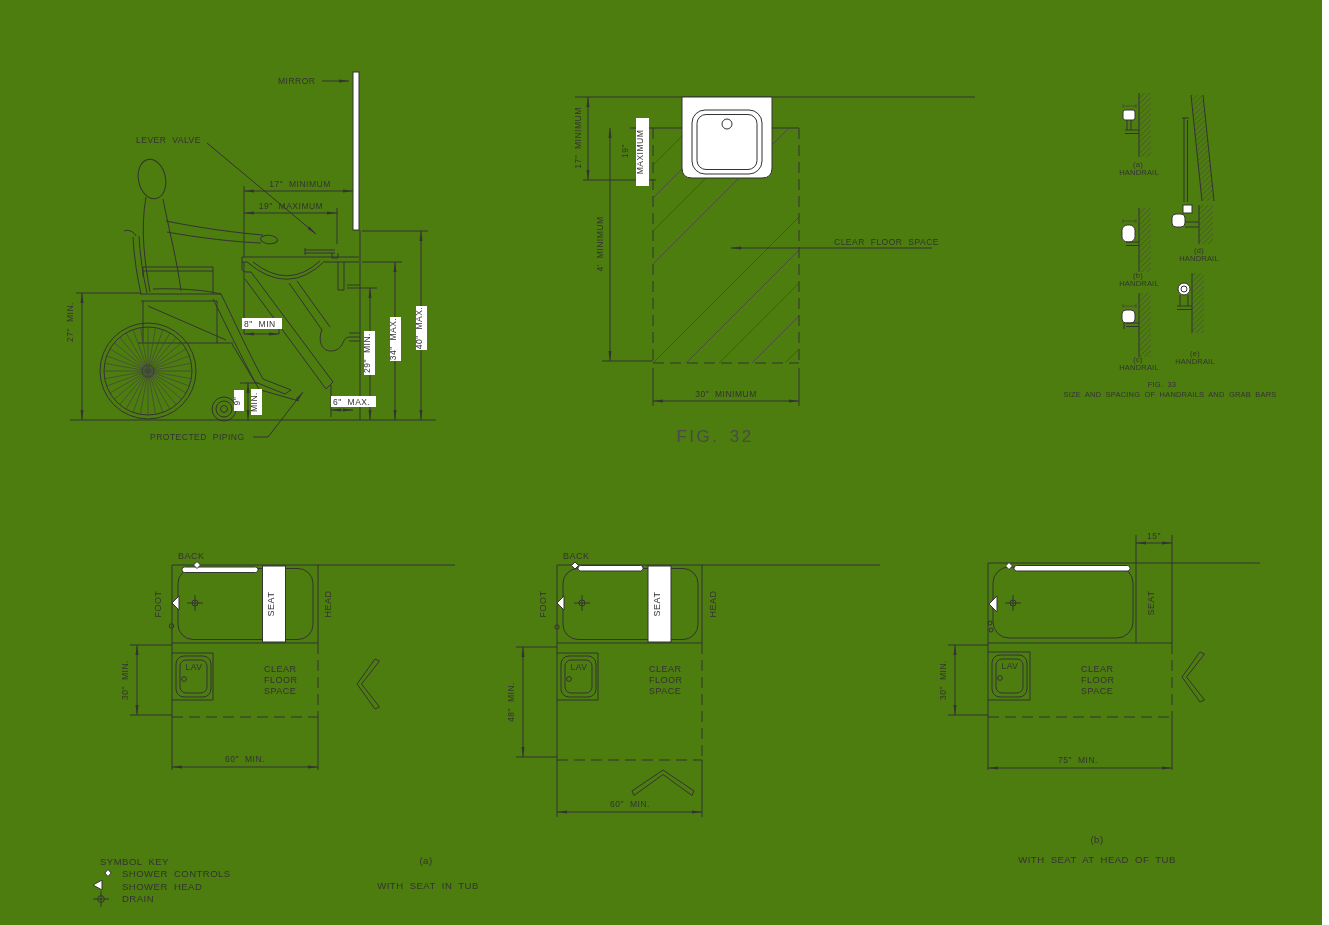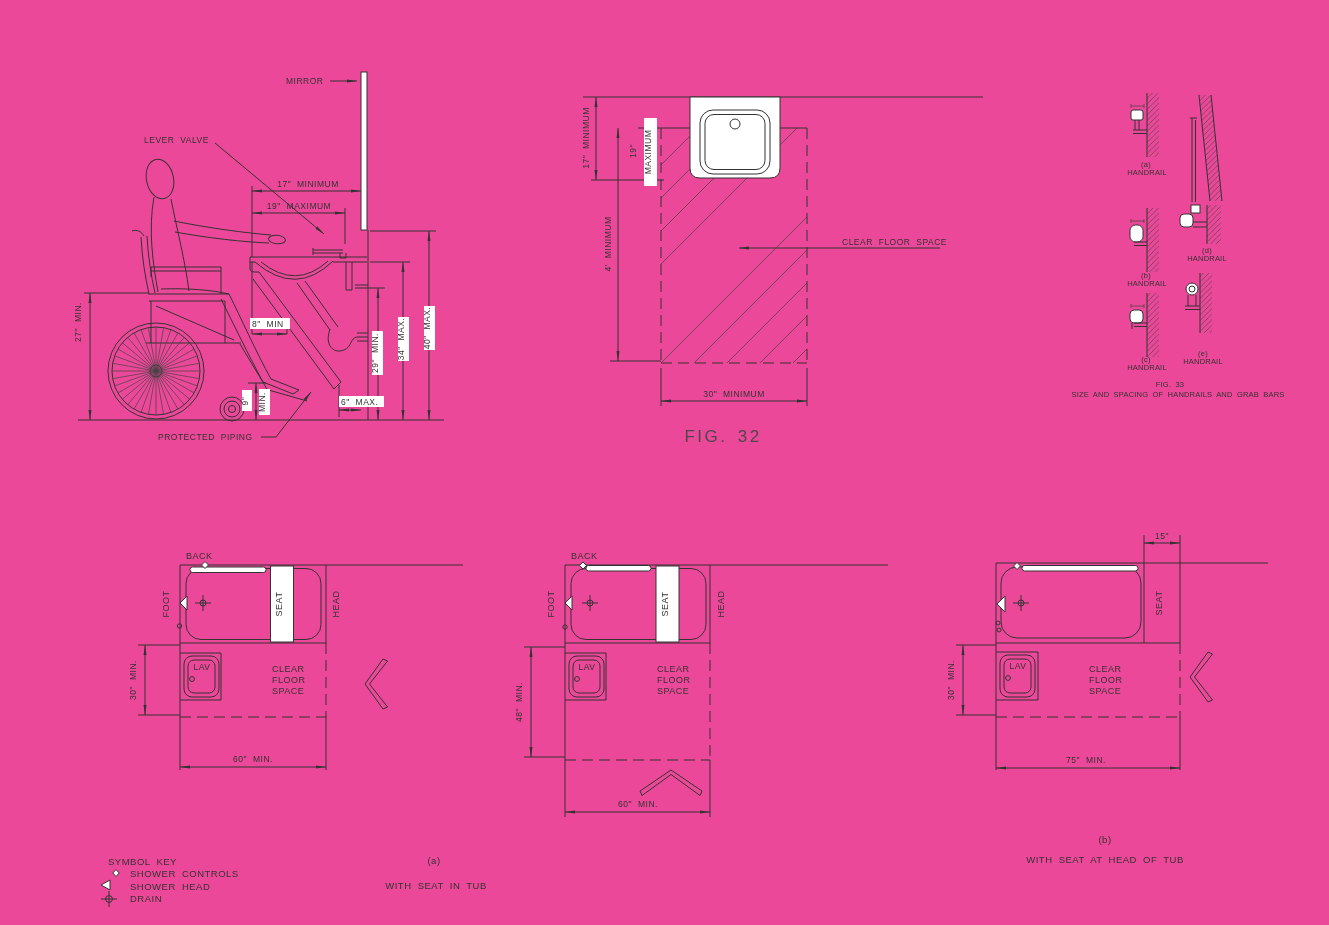--- a/index.html
+++ b/index.html
@@ -1,17 +1,17 @@
 <!DOCTYPE html>
 <html><head>
 <meta charset="utf-8">
 <style>
   html,body{margin:0;padding:0;background:#fff;}
-  .canvas{position:relative;width:1322px;height:925px;background:#ec4899;overflow:hidden;
-          font-family:"Liberation Sans",sans-serif;padding-left:8px;}
+  .canvas{position:relative;width:1322px;height:925px;background:#4d7c0f;overflow:hidden;
+          font-family:"Liberation Sans",sans-serif;}
   svg text{fill:#333;font-family:"Liberation Sans",sans-serif;letter-spacing:.5px;word-spacing:3px;}
   .ln{stroke:#333;stroke-width:1;fill:none;}
   .thin{stroke:#444;stroke-width:.7;fill:none;}
   .lnw{stroke:#333;stroke-width:1;fill:#fff;}
   .dash{stroke-dasharray:11 6;}
   .dim{marker-start:url(#arr);marker-end:url(#arr);}
   .lead{marker-end:url(#arr);}
   .leadstart{marker-start:url(#arr);}
   .t8{font-size:8.5px;}
   .t9{font-size:9px;}

